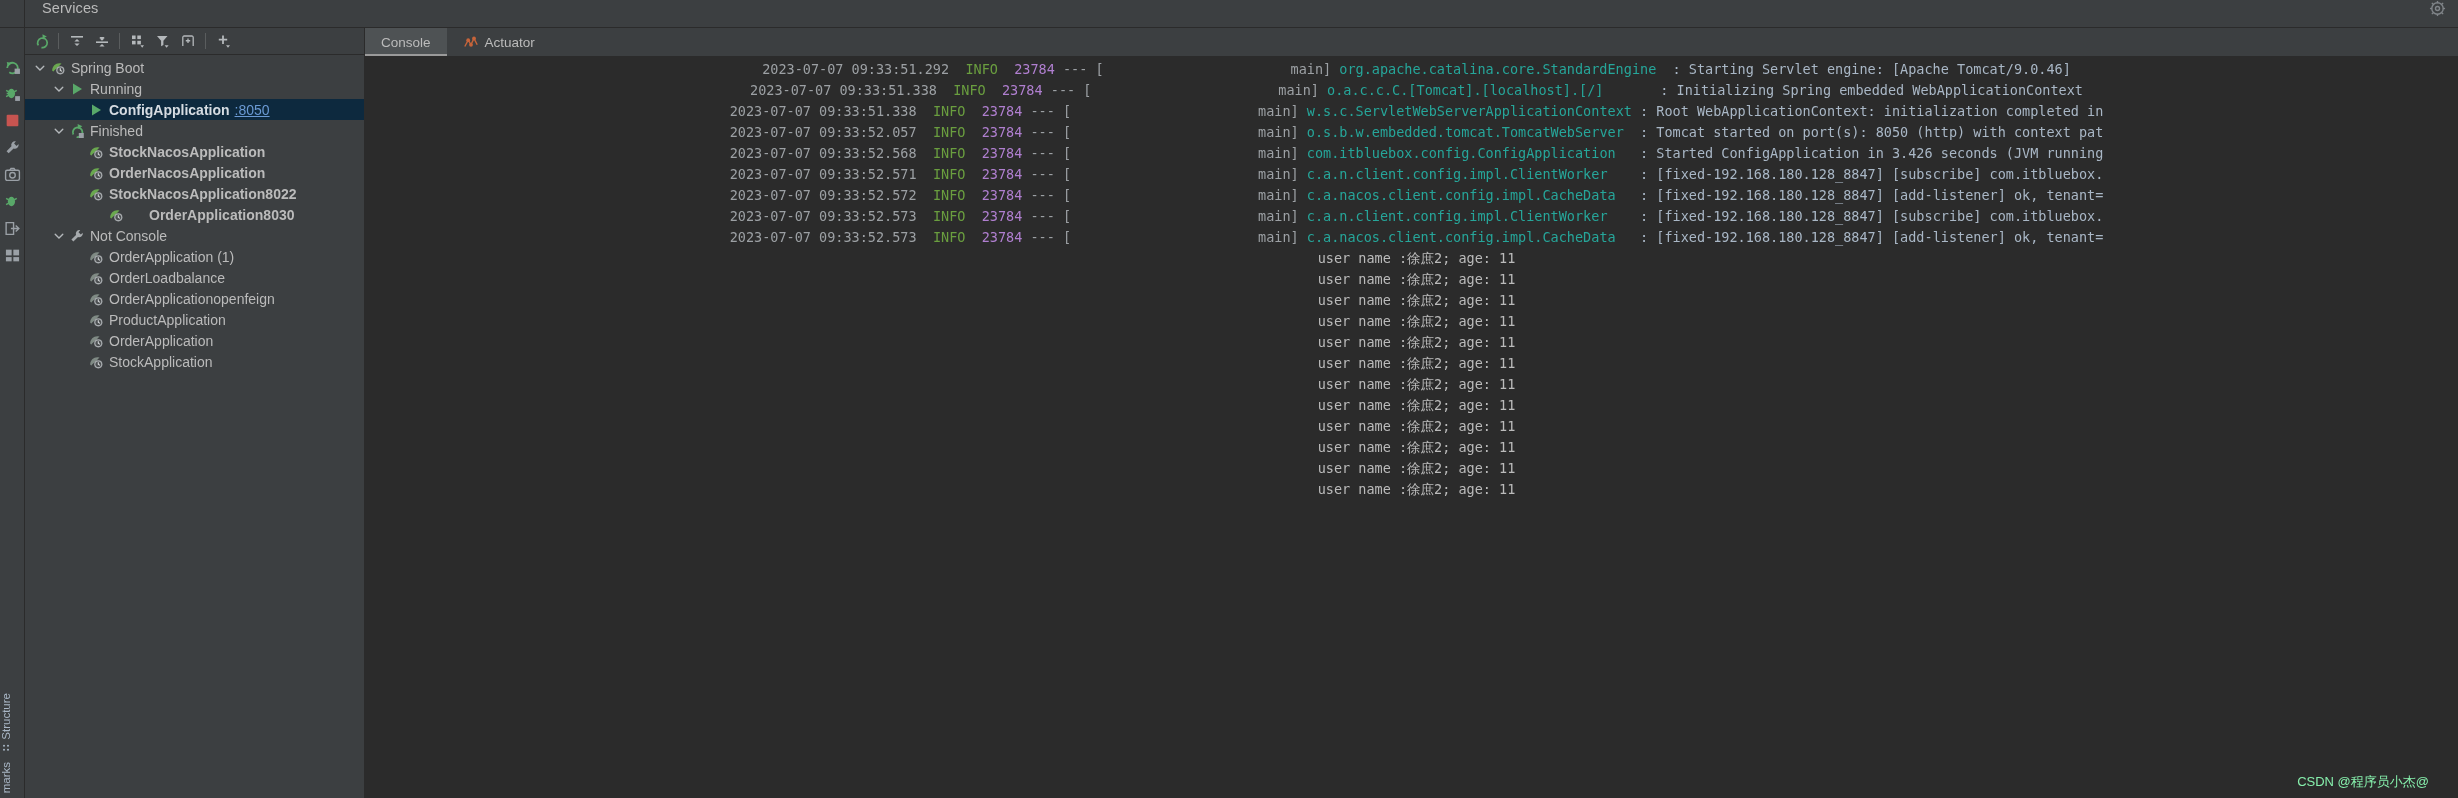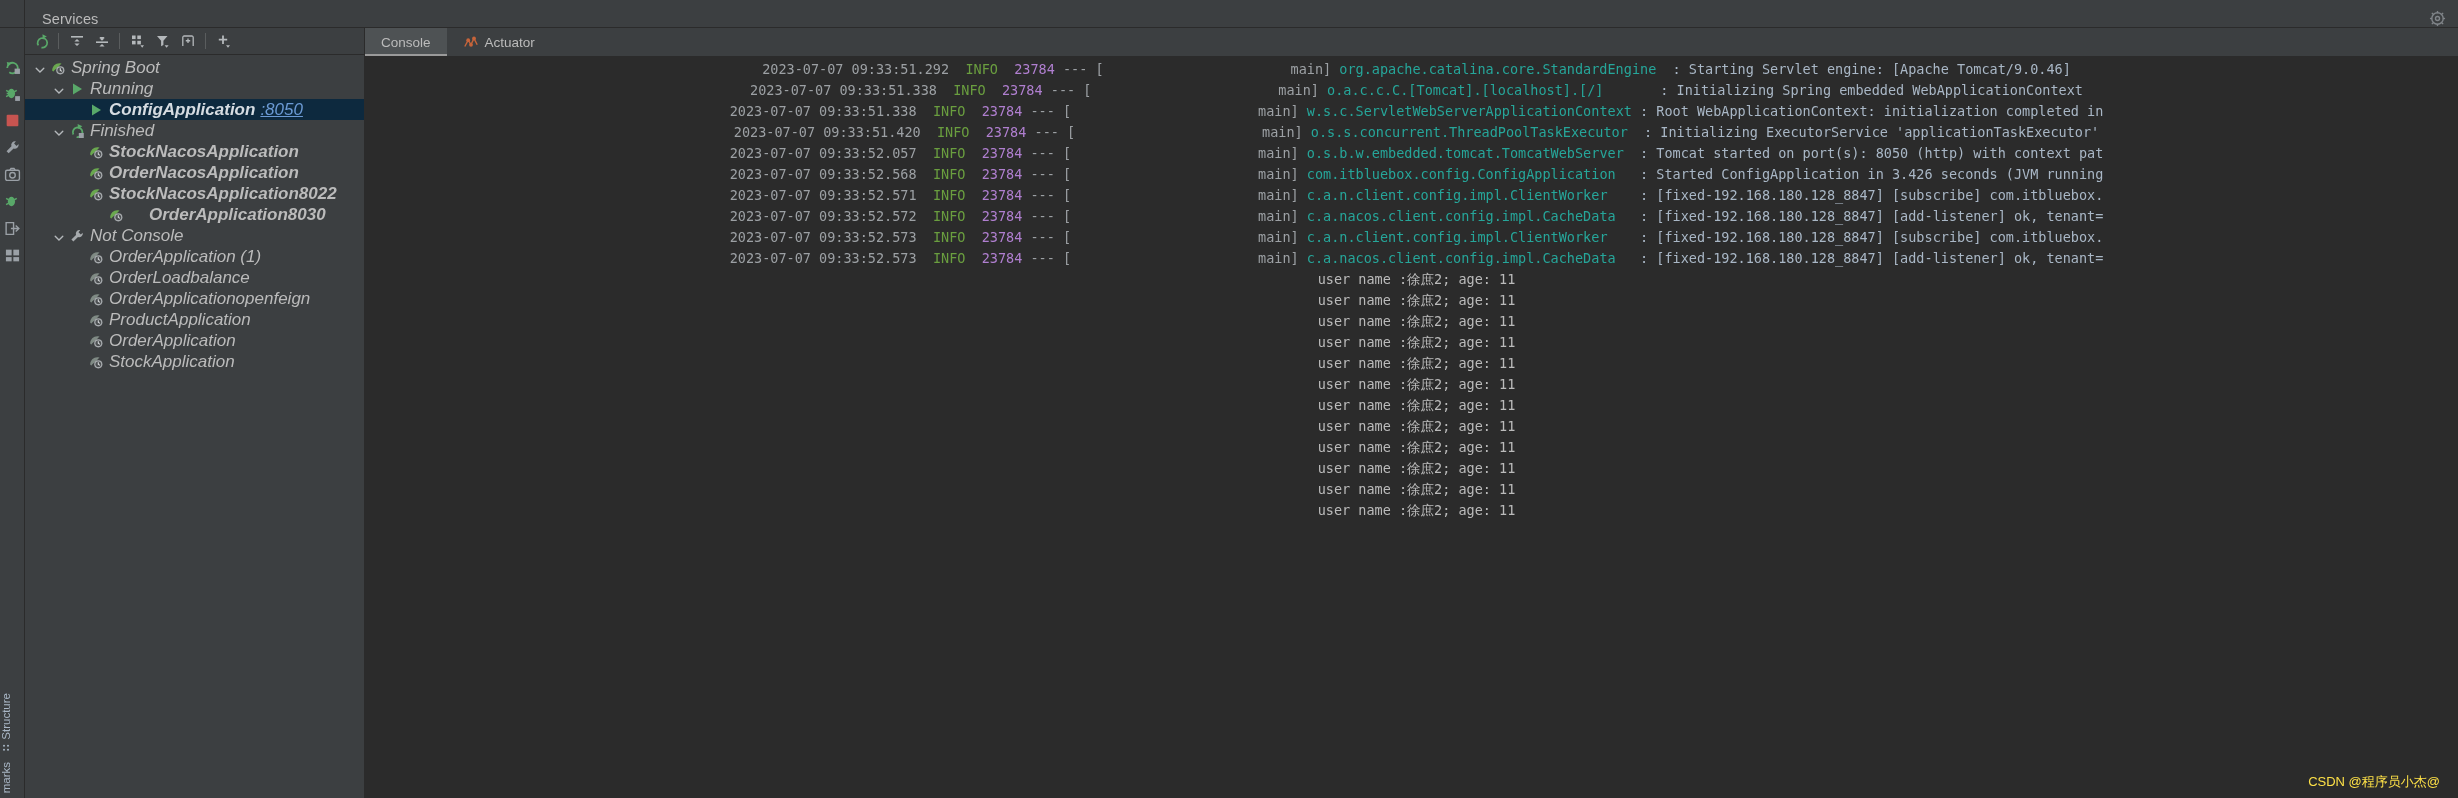--- a/index.html
+++ b/index.html
@@ -8,21 +8,21 @@
     background: #3c3f41;
     font-family: "Liberation Sans", sans-serif;
     overflow: hidden;
   }
   body { display: flex; flex-direction: column; }
 
   
   .titlebar {
     height: 28px; min-height: 28px;
     background: #3c3f41;
-    display: flex; align-items: flex-end;
+    display: flex; align-items: flex-start;
     border-bottom: 1px solid #2b2b2b;
     position: relative;
   }
   .titlebar-left-gutter { width: 25px; height: 100%; background: #3c3f41; border-right: 1px solid #2b2b2b; }
   .titlebar-title {
     color: #bbbbbb; font-size: 14.5px; padding-left: 17px; letter-spacing: .1px;
   }
   .titlebar-right { margin-left: auto; padding-right: 12px; display: flex; align-items: center; }
   .gear-icon { width: 17px; height: 17px; opacity: .85; }
 
@@ -66,22 +66,21 @@
   }
   .tb-btn {
     width: 25px; height: 24px;
     display: flex; align-items: center; justify-content: center;
     cursor: default;
   }
   .tb-sep { width: 1px; height: 16px; background: #5a5d5e; margin: 0 5px; }
 
   .tree {
     flex: 1; overflow: hidden; padding-top: 2px;
-    font-size: 17px;
-    font-style: italic;
+    font-size: 14px;
   }
   .trow {
     height: 21px; display: flex; align-items: center;
     white-space: nowrap; color: #bbbbbb;
   }
   .trow.selected { background: #0d293e; }
   .chev { width: 13px; height: 13px; margin-right: 3px; flex: 0 0 auto; }
   .chev-spacer { width: 16px; flex: 0 0 auto; }
   .ticon { width: 16px; height: 16px; margin-right: 5px; flex: 0 0 auto; }
   .tlabel { line-height: 1; }
@@ -122,22 +121,22 @@
   .c-ts   { color: #9ca0a4; }
   .c-lvl  { color: #6a9e3f; }
   .c-pid  { color: #b07fd0; }
   .c-dash { color: #9ca0a4; }
   .c-thr  { color: #9ca0a4; }
   .c-log  { color: #26a69a; }
   .c-msg  { color: #a9b7c6; }
   .c-plain{ color: #bbbbbb; }
 
   .watermark {
-    position: absolute; right: 18px; bottom: 6px;
-    color: #fde047; font-size: 13px;
+    position: absolute; right: 29px; bottom: 6px;
+    color: #86efac; font-size: 13px;
     font-family: "Liberation Sans", sans-serif;
   }
 </style>
 </head>
 <body>
 
 <div class="titlebar">
   <div class="titlebar-left-gutter"></div>
   <div class="titlebar-title">Services</div>
   <div class="titlebar-right">
@@ -464,21 +463,20 @@
               <circle cx="8" cy="9.8" r="1.9" fill="#c7643a"></circle>
             </svg></span>
           <span>Actuator</span>
         </div>
       </div>
     <div class="logview">
       <div id="log-body">
           <div class="logline"><span class="c-ts">2023-07-07 09:33:51.292  </span><span class="c-lvl">INFO </span><span class="c-pid"> 23784 </span><span class="c-dash">--- [</span><span class="c-thr">                       main] </span><span class="c-log">org.apache.catalina.core.StandardEngine  </span><span class="c-msg">: Starting Servlet engine: [Apache Tomcat/9.0.46]</span></div>
           <div class="logline"><span class="c-ts">2023-07-07 09:33:51.338  </span><span class="c-lvl">INFO </span><span class="c-pid"> 23784 </span><span class="c-dash">--- [</span><span class="c-thr">                       main] </span><span class="c-log">o.a.c.c.C.[Tomcat].[localhost].[/]       </span><span class="c-msg">: Initializing Spring embedded WebApplicationContext</span></div>
           <div class="logline"><span class="c-ts">2023-07-07 09:33:51.338  </span><span class="c-lvl">INFO </span><span class="c-pid"> 23784 </span><span class="c-dash">--- [</span><span class="c-thr">                       main] </span><span class="c-log">w.s.c.ServletWebServerApplicationContext </span><span class="c-msg">: Root WebApplicationContext: initialization completed in</span></div>
-          <div class="logline"><span class="c-ts">2023-07-07 09:33:51.420  </span><span class="c-lvl">INFO </span><span class="c-pid"> 23784 </span><span class="c-dash">--- [</span><span class="c-thr">                       main] </span><span class="c-log">o.s.s.concurrent.ThreadPoolTaskExecutor  </span><span class="c-msg">: Initializing ExecutorService 'applicationTaskExecutor'</span></div>
           <div class="logline"><span class="c-ts">2023-07-07 09:33:52.057  </span><span class="c-lvl">INFO </span><span class="c-pid"> 23784 </span><span class="c-dash">--- [</span><span class="c-thr">                       main] </span><span class="c-log">o.s.b.w.embedded.tomcat.TomcatWebServer  </span><span class="c-msg">: Tomcat started on port(s): 8050 (http) with context pat</span></div>
           <div class="logline"><span class="c-ts">2023-07-07 09:33:52.568  </span><span class="c-lvl">INFO </span><span class="c-pid"> 23784 </span><span class="c-dash">--- [</span><span class="c-thr">                       main] </span><span class="c-log">com.itbluebox.config.ConfigApplication   </span><span class="c-msg">: Started ConfigApplication in 3.426 seconds (JVM running</span></div>
           <div class="logline"><span class="c-ts">2023-07-07 09:33:52.571  </span><span class="c-lvl">INFO </span><span class="c-pid"> 23784 </span><span class="c-dash">--- [</span><span class="c-thr">                       main] </span><span class="c-log">c.a.n.client.config.impl.ClientWorker    </span><span class="c-msg">: [fixed-192.168.180.128_8847] [subscribe] com.itbluebox.</span></div>
           <div class="logline"><span class="c-ts">2023-07-07 09:33:52.572  </span><span class="c-lvl">INFO </span><span class="c-pid"> 23784 </span><span class="c-dash">--- [</span><span class="c-thr">                       main] </span><span class="c-log">c.a.nacos.client.config.impl.CacheData   </span><span class="c-msg">: [fixed-192.168.180.128_8847] [add-listener] ok, tenant=</span></div>
           <div class="logline"><span class="c-ts">2023-07-07 09:33:52.573  </span><span class="c-lvl">INFO </span><span class="c-pid"> 23784 </span><span class="c-dash">--- [</span><span class="c-thr">                       main] </span><span class="c-log">c.a.n.client.config.impl.ClientWorker    </span><span class="c-msg">: [fixed-192.168.180.128_8847] [subscribe] com.itbluebox.</span></div>
           <div class="logline"><span class="c-ts">2023-07-07 09:33:52.573  </span><span class="c-lvl">INFO </span><span class="c-pid"> 23784 </span><span class="c-dash">--- [</span><span class="c-thr">                       main] </span><span class="c-log">c.a.nacos.client.config.impl.CacheData   </span><span class="c-msg">: [fixed-192.168.180.128_8847] [add-listener] ok, tenant=</span></div>
           <div class="logline"><span class="c-plain">user name :徐庶2; age: 11</span></div>
           <div class="logline"><span class="c-plain">user name :徐庶2; age: 11</span></div>
           <div class="logline"><span class="c-plain">user name :徐庶2; age: 11</span></div>
           <div class="logline"><span class="c-plain">user name :徐庶2; age: 11</span></div>

